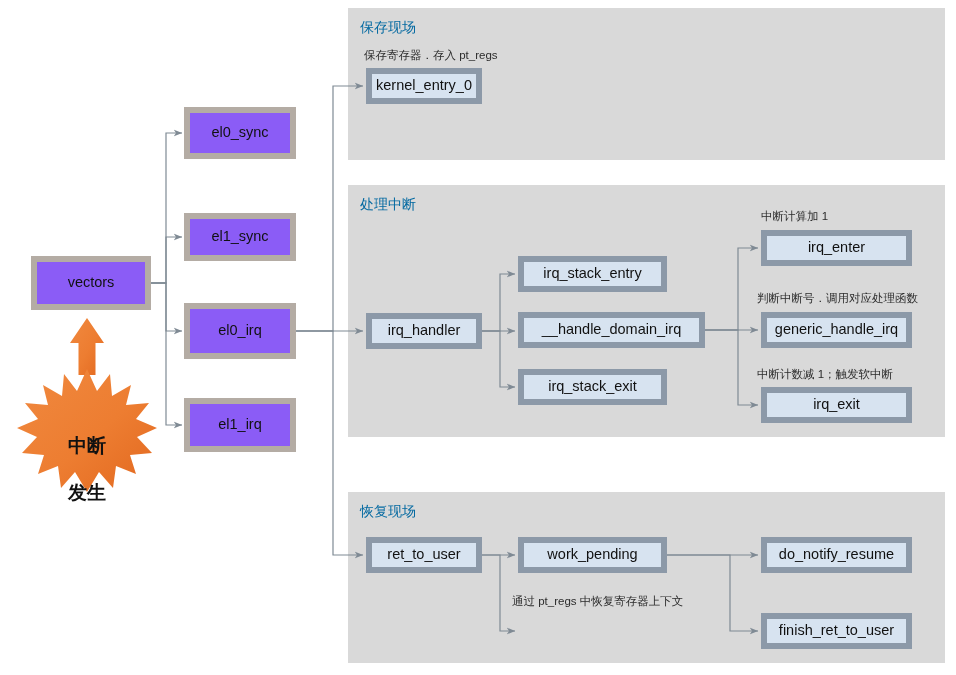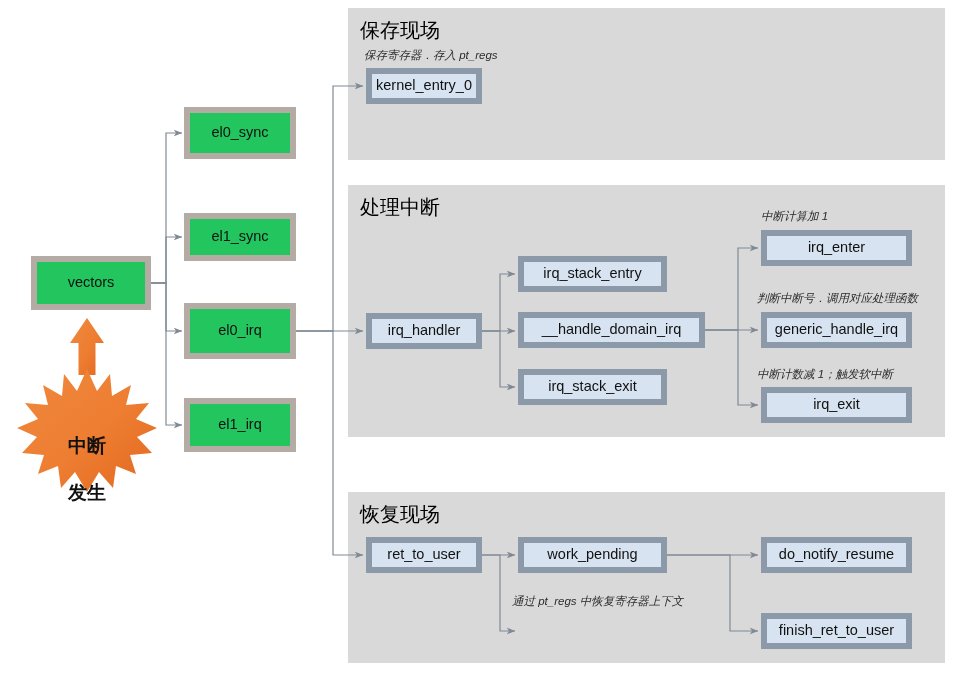--- a/index.html
+++ b/index.html
@@ -21,47 +21,46 @@
     width: 956px;
     height: 675px;
   }
   .panel {
     position: absolute;
     background: #d9d9d9;
     box-sizing: border-box;
   }
   .panel-title {
     position: absolute;
-    font-size: 20px;
-    color: #000000;
+    font-size: 14px;
+    color: #0369a1;
     white-space: nowrap;
     line-height: 1;
   }
   .note {
     position: absolute;
     font-size: 11.5px;
     color: #2b2b2b;
     white-space: nowrap;
     line-height: 1;
-    font-style: italic;
   }
   .node {
     position: absolute;
     box-sizing: border-box;
     display: flex;
     align-items: center;
     justify-content: center;
     font-size: 14.5px;
     line-height: 1.1;
     white-space: nowrap;
     border: 6px solid #8b5cf6;
     color: #111111;
   }
   .node.peach {
-    background: #22c55e;
+    background: #8b5cf6;
     border-color: #b4aca4;
   }
   .node.blue {
     background: #d7e3f0;
     border-color: #8c99a8;
   }
   .svg-layer {
     position: absolute;
     left: 0; top: 0;
     width: 956px;

